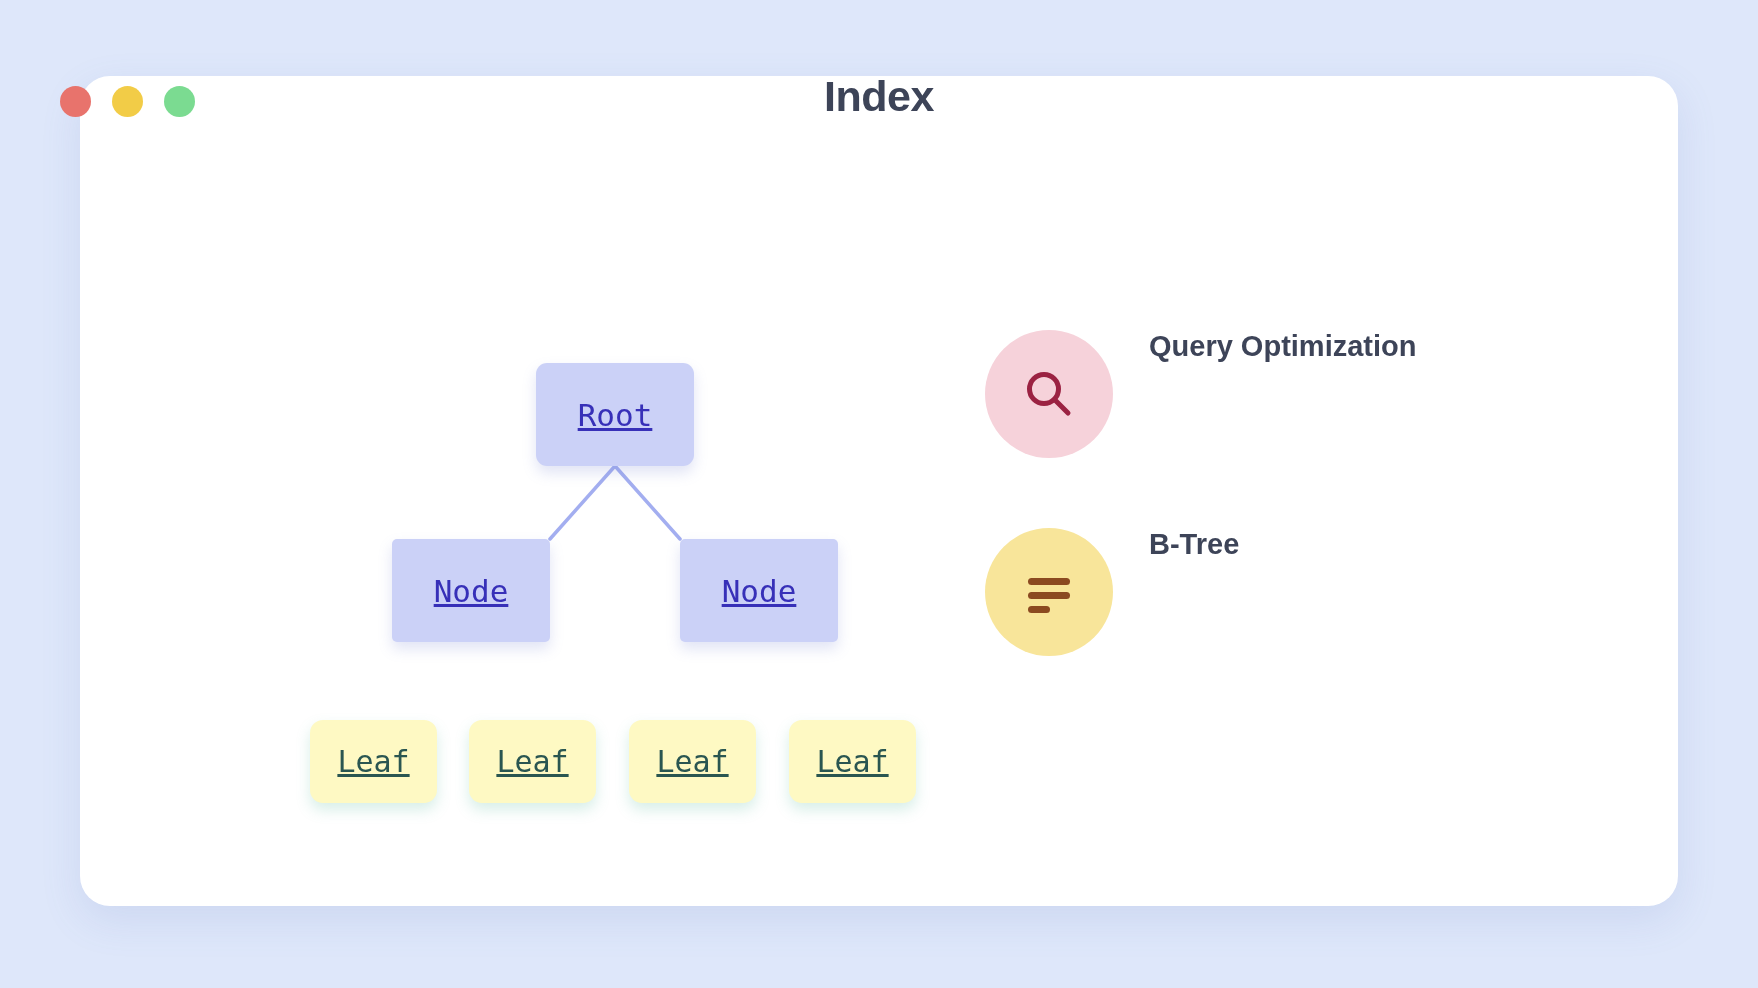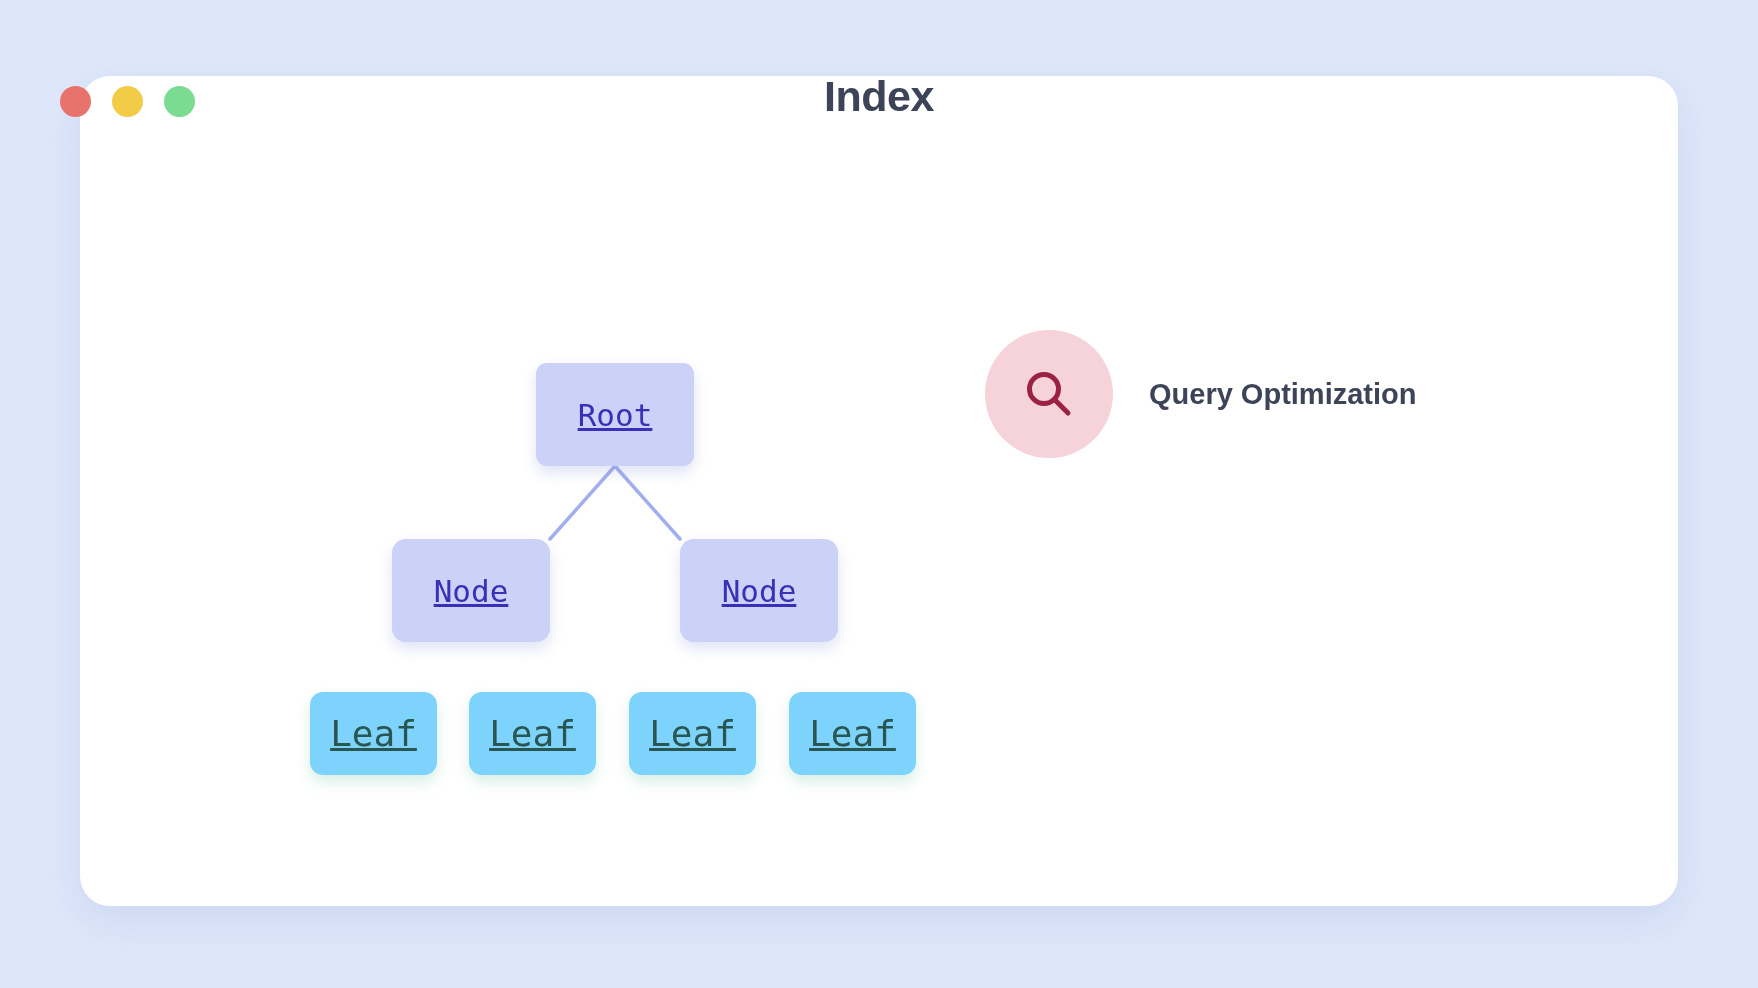--- a/index.html
+++ b/index.html
@@ -103,53 +103,53 @@
     box-shadow: 0 7px 14px rgba(120, 130, 210, 0.22);
   }
 
   .node-mid {
     top: 279px;
     width: 158px;
     height: 103px;
     background: #cbd1f7;
     color: #3730b8;
     font-size: 31px;
-    border-radius: 14px;
+    border-radius: 5px;
     box-shadow: 0 7px 14px rgba(120, 130, 210, 0.22);
   }
   .node-mid-left  { left: 212px; }
   .node-mid-right { left: 500px; }
 
   .node-leaf {
-    top: 432px;
+    top: 460px;
     width: 127px;
     height: 83px;
-    background: #7dd3fc;
+    background: #fef9c3;
     color: #2a5651;
-    font-size: 36px;
+    font-size: 30px;
     border-radius: 13px;
     box-shadow: 0 7px 14px rgba(100, 190, 165, 0.25);
   }
   .node-leaf-0 { left: 130px; }
   .node-leaf-1 { left: 289px; }
   .node-leaf-2 { left: 449px; }
   .node-leaf-3 { left: 609px; }
 
   
   .feature-list {
     position: absolute;
     left: 985px;
     top: 330px;
     display: flex;
     flex-direction: column;
     gap: 70px;
   }
   .feature-row {
     display: flex;
-    align-items: center;
+    align-items: flex-start;
     gap: 36px;
   }
   .feature-icon-circle {
     width: 128px;
     height: 128px;
     border-radius: 50%;
     display: flex;
     align-items: center;
     justify-content: center;
     flex: 0 0 auto;
@@ -199,17 +199,27 @@
     <div class="feature-row">
       <span class="feature-icon-circle" style="background:#f6d2da">
         <svg width="62" height="62" viewBox="0 0 62 62">
           <circle cx="26" cy="26" r="14.5" fill="none" stroke="#9b2242" stroke-width="5"></circle>
           <line x1="36.5" y1="36.5" x2="50" y2="50" stroke="#9b2242" stroke-width="5" stroke-linecap="round"></line>
         </svg>
       </span>
       <span class="feature-label">Query Optimization</span>
     </div>
 
+    <div class="feature-row">
+      <span class="feature-icon-circle" style="background:#f8e59a">
+        <svg width="62" height="62" viewBox="0 0 62 62">
+          <rect x="10" y="17" width="42" height="7" rx="3.5" fill="#8b4a20"></rect>
+          <rect x="10" y="31" width="42" height="7" rx="3.5" fill="#8b4a20"></rect>
+          <rect x="10" y="45" width="22" height="7" rx="3.5" fill="#8b4a20"></rect>
+        </svg>
+      </span>
+      <span class="feature-label">B-Tree</span>
+    </div>
 
 
   </div>
 
 </div>
 
 </body></html>

